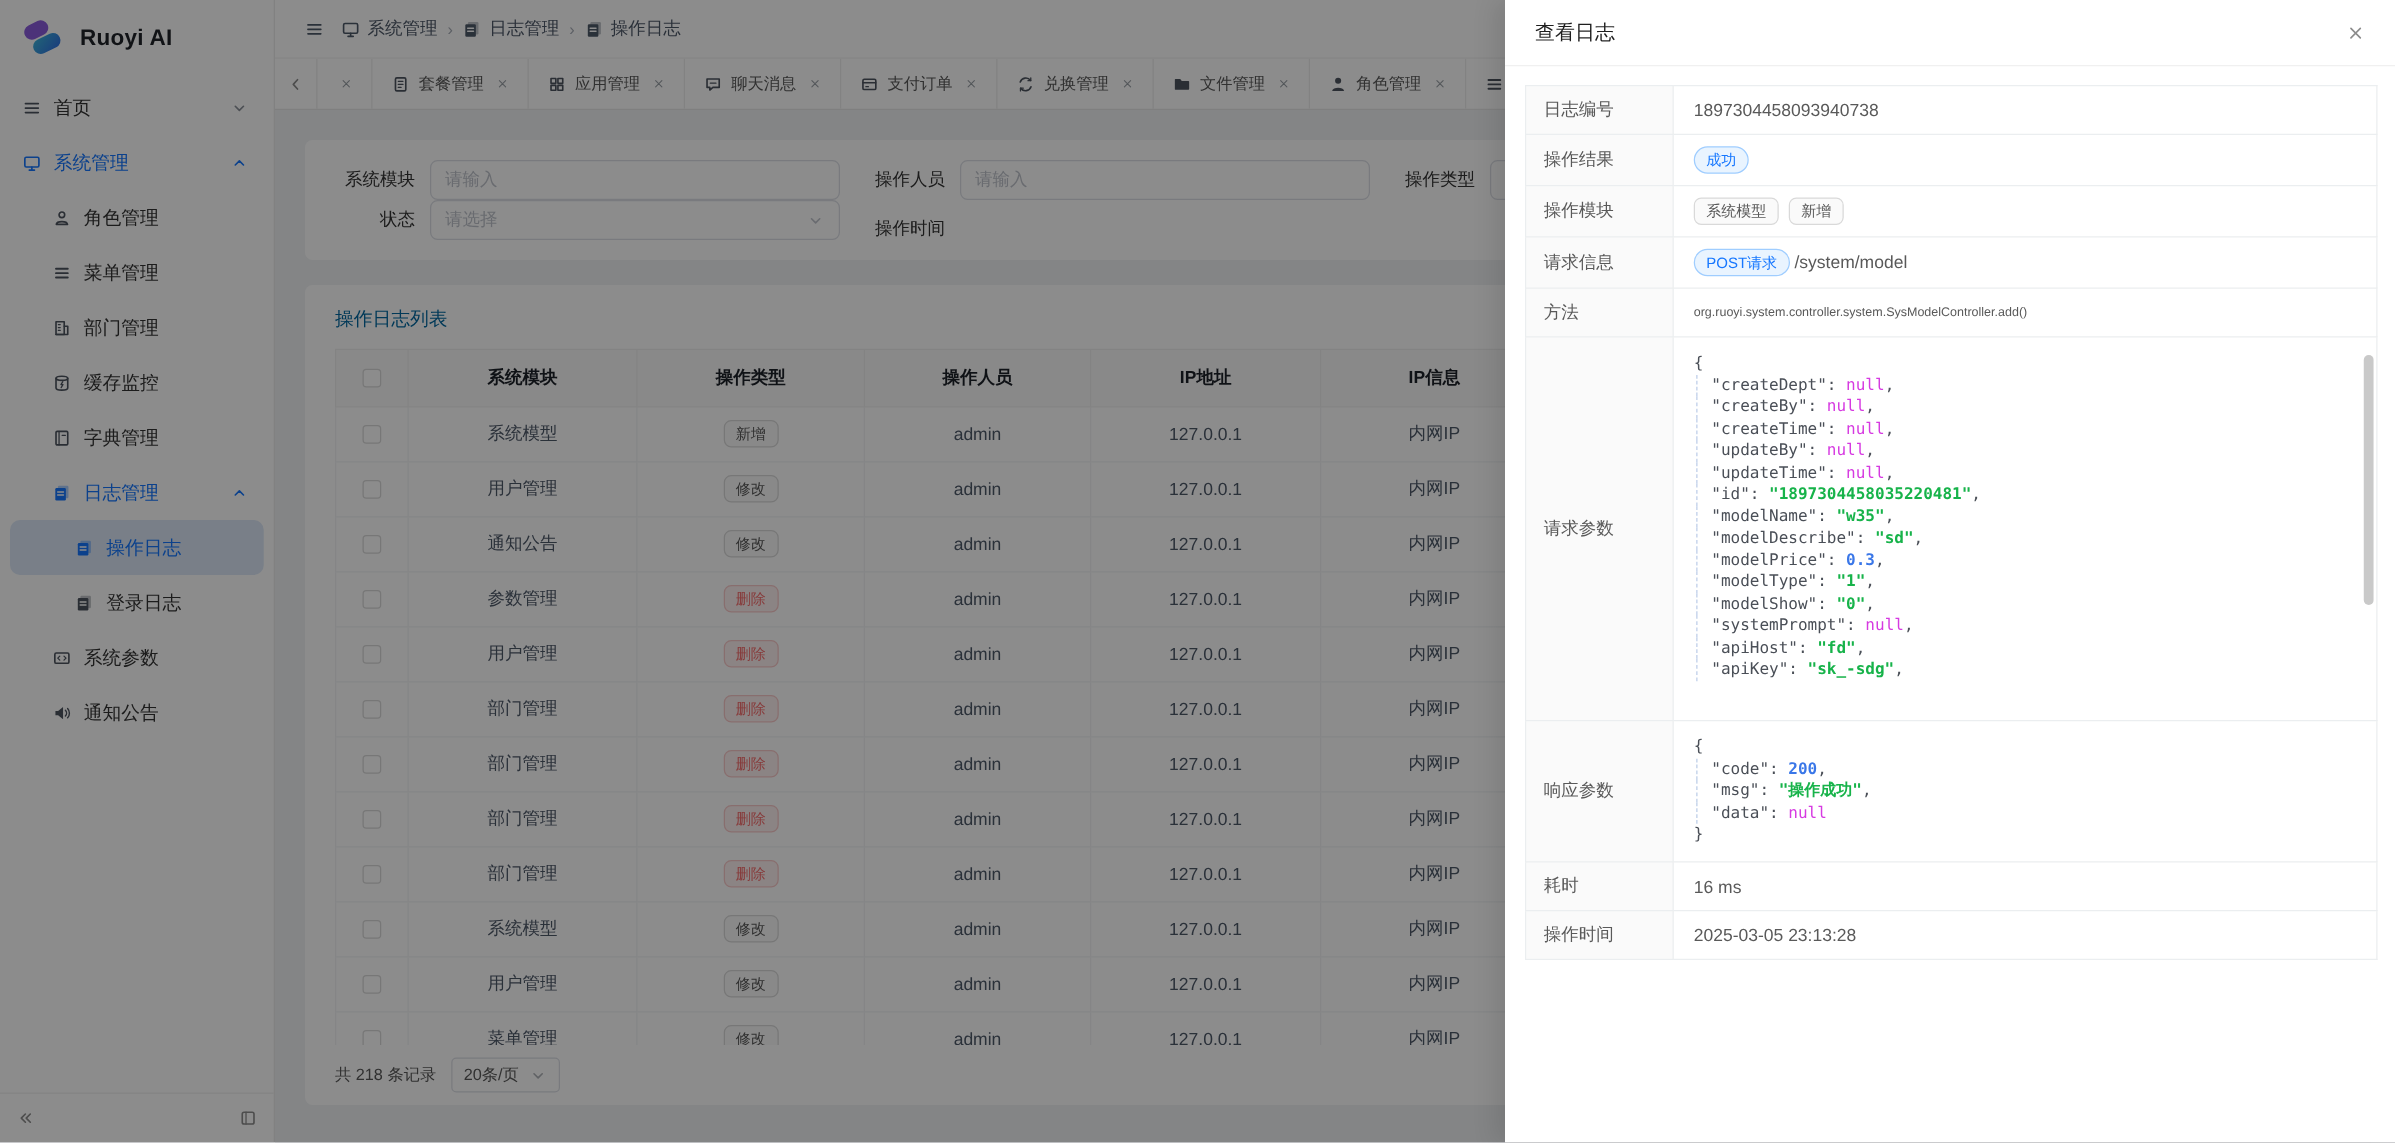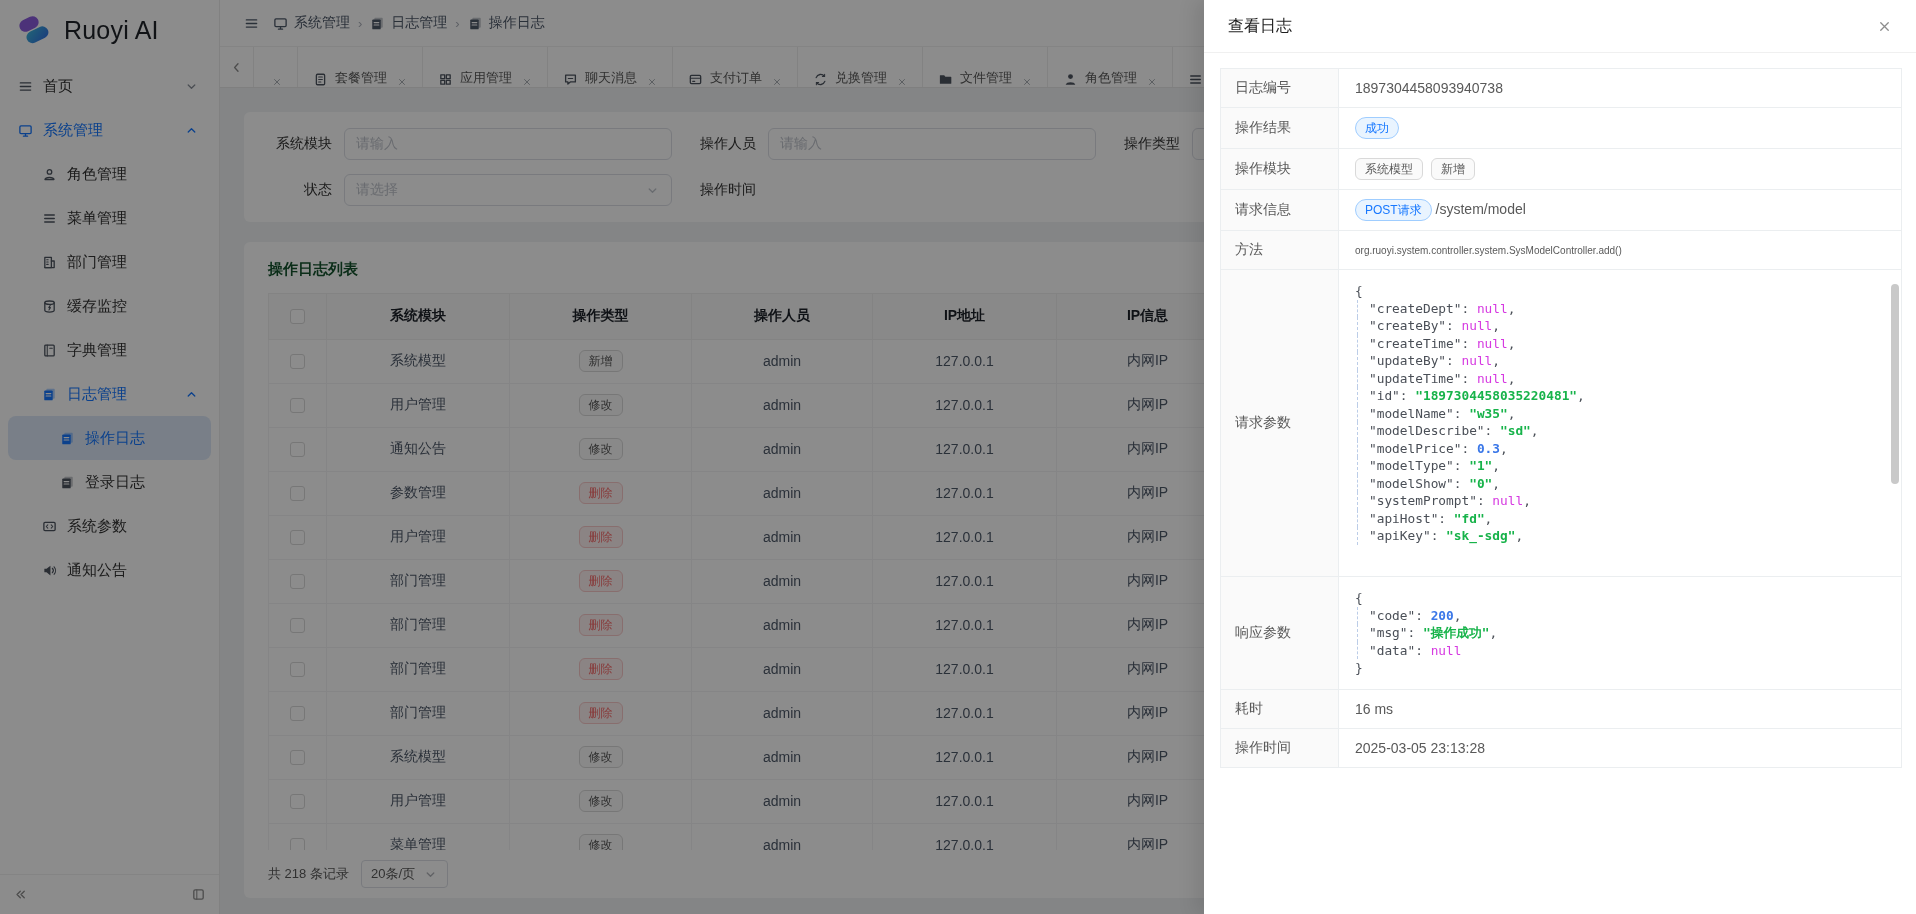--- a/index.html
+++ b/index.html
@@ -4,21 +4,21 @@
 <style>
   * { margin:0; padding:0; box-sizing:border-box; }
   html,body { width:1916px; height:914px; overflow:hidden;
     font-family:"Liberation Sans","DejaVu Sans",sans-serif; background:#f0f2f5; }
   .app { display:flex; width:100%; height:100%; position:relative; }
 
   
   .sidebar { width:220px; height:100%; background:#fff; border-right:1px solid #ececec;
     display:flex; flex-direction:column; flex-shrink:0; }
   .logo { height:60px; display:flex; align-items:center; gap:10px; padding:0 16px; }
-  .logo-text { font-size:25px; font-weight:400; color:#1f2329; letter-spacing:.2px; }
+  .logo-text { font-size:18px; font-weight:700; color:#1f2329; letter-spacing:.2px; }
   .menu { flex:1; padding:4px 8px; overflow:hidden; }
   .m-item { height:44px; display:flex; align-items:center; gap:10px; font-size:15px;
     color:#333; cursor:pointer; border-radius:8px; }
   .m-item .mi { display:flex; align-items:center; color:#4e5560; }
   .m-item .mc { margin-left:auto; margin-right:12px; color:#8a9099; display:flex; }
   .m-item.lv0 { padding-left:10px; }
   .m-item.lv1 { padding-left:34px; }
   .m-item.lv2 { padding-left:52px; }
   .m-item.act { color:#1677ff; }
   .m-item.act .mi, .m-item.act .mc { color:#1677ff; }
@@ -36,46 +36,46 @@
   .crumbs { display:flex; align-items:center; gap:8px; font-size:14px; color:#4e5969; }
   .crumb { display:flex; align-items:center; gap:6px; cursor:pointer; }
   .crumb .ci { display:flex; color:#4e5969; }
   .crumb-sep { color:#a9aeb8; font-size:13px; }
 
   .tabbar { height:41px; background:#fff; border-bottom:1px solid #e8e8e8;
     display:flex; align-items:stretch; flex-shrink:0; overflow:hidden; }
   .tab-nav { width:34px; display:flex; align-items:center; justify-content:center;
     color:#8c8c8c; border-right:1px solid #ededed; cursor:pointer; flex-shrink:0; }
   .tabs { display:flex; align-items:stretch; }
-  .tab { display:flex; align-items:flex-end; gap:7px; padding:0 15px; font-size:13px;
+  .tab { display:flex; align-items:center; gap:7px; padding:0 15px; font-size:13px;
     color:#595959; border-right:1px solid #ededed; cursor:pointer; white-space:nowrap; }
   .tab .ticon { display:flex; color:#4e5560; }
   .tab .tclose { display:flex; color:#9aa0a6; margin-left:3px; }
   .tab .tclose svg { width:10px; height:10px; }
 
   .content { flex:1; padding:24px; overflow:hidden; }
 
   
   .card { background:#fff; border-radius:6px; }
   .search-card { padding:16px 16px 16px 16px; margin-bottom:20px; }
   .f-row { display:flex; }
-  .f-row + .f-row { margin-top:14px; }
+  .f-row + .f-row { margin-top:0;align-items:flex-end; }
   .fgroup { display:flex; align-items:center; width:424px; flex-shrink:0; }
   .flabel { width:84px; text-align:right; font-size:14px; color:#333; padding-right:12px; flex-shrink:0; }
   .fctrl { width:328px; height:32px; border:1px solid #dcdfe6; border-radius:6px;
     display:flex; align-items:center; padding:0 11px; font-size:14px; color:#c0c4cc;
     background:#fff; cursor:text; }
   .fctrl .ph { flex:1; }
   .fctrl .sel-arrow { color:#c0c4cc; display:flex; }
   .dr-sep { color:#c0c4cc; padding:0 10px; display:flex; }
   .dr-cal { margin-left:auto; color:#c0c4cc; display:flex; }
 
   
   .table-card { padding:0 24px 0 24px; }
-  .tbl-title { padding:18px 0 14px; font-size:15px; font-weight:700; color:#14532d; }
+  .tbl-title { padding:18px 0 14px; font-size:15px; font-weight:400; color:#0369a1; }
   .tbl-wrap { height:557px; overflow:hidden; border-top:1px solid #efefef; }
   table.grid { width:100%; border-collapse:collapse; table-layout:fixed; }
   .grid th { height:45px; background:#fafafa; font-size:14px; font-weight:700; color:#1d2129;
     border:1px solid #efefef; border-top:none; text-align:center; }
   .grid td { height:44px; font-size:14px; color:#4e5969; border:1px solid #f2f3f5;
     text-align:center; background:#fff; }
   .cbx { width:15px; height:15px; border:1px solid #d9d9d9; border-radius:3px;
     margin:0 auto; background:#fff; cursor:pointer; }
   .tag { display:inline-block; font-size:12px; line-height:18px; padding:1px 9px;
     border:1px solid #d9d9d9; border-radius:6px; color:#595959; background:#fafafa; }

